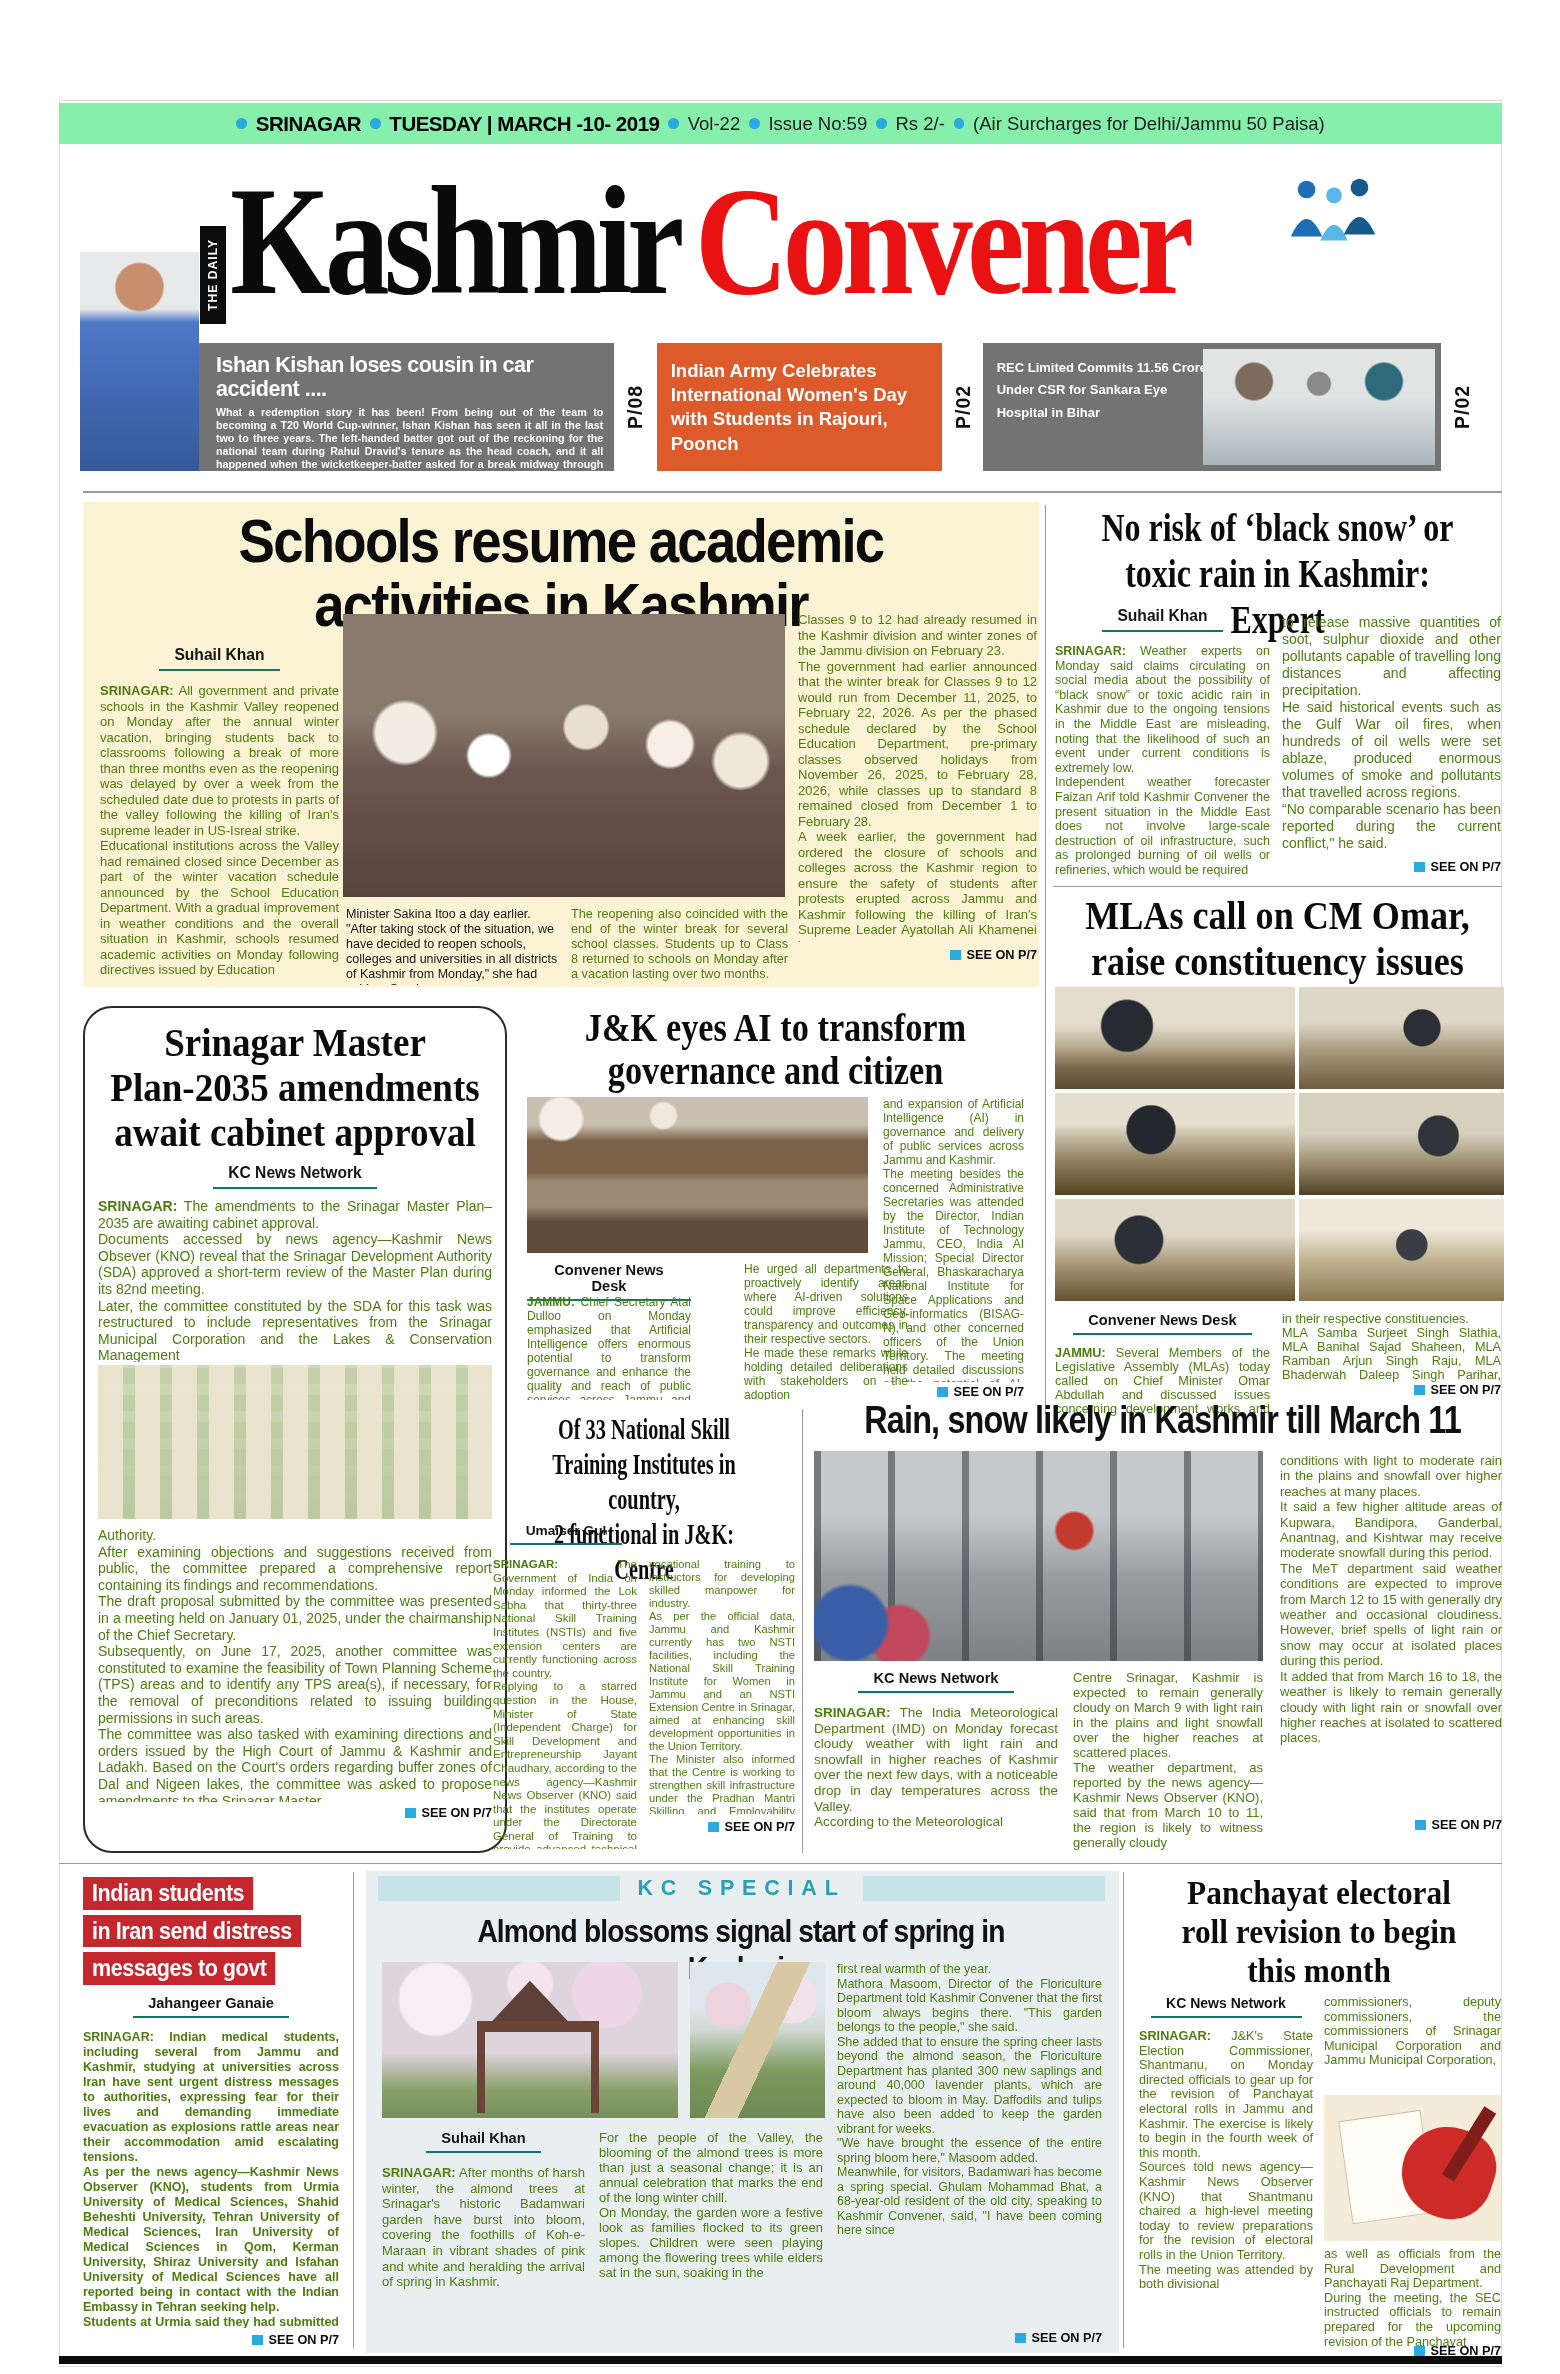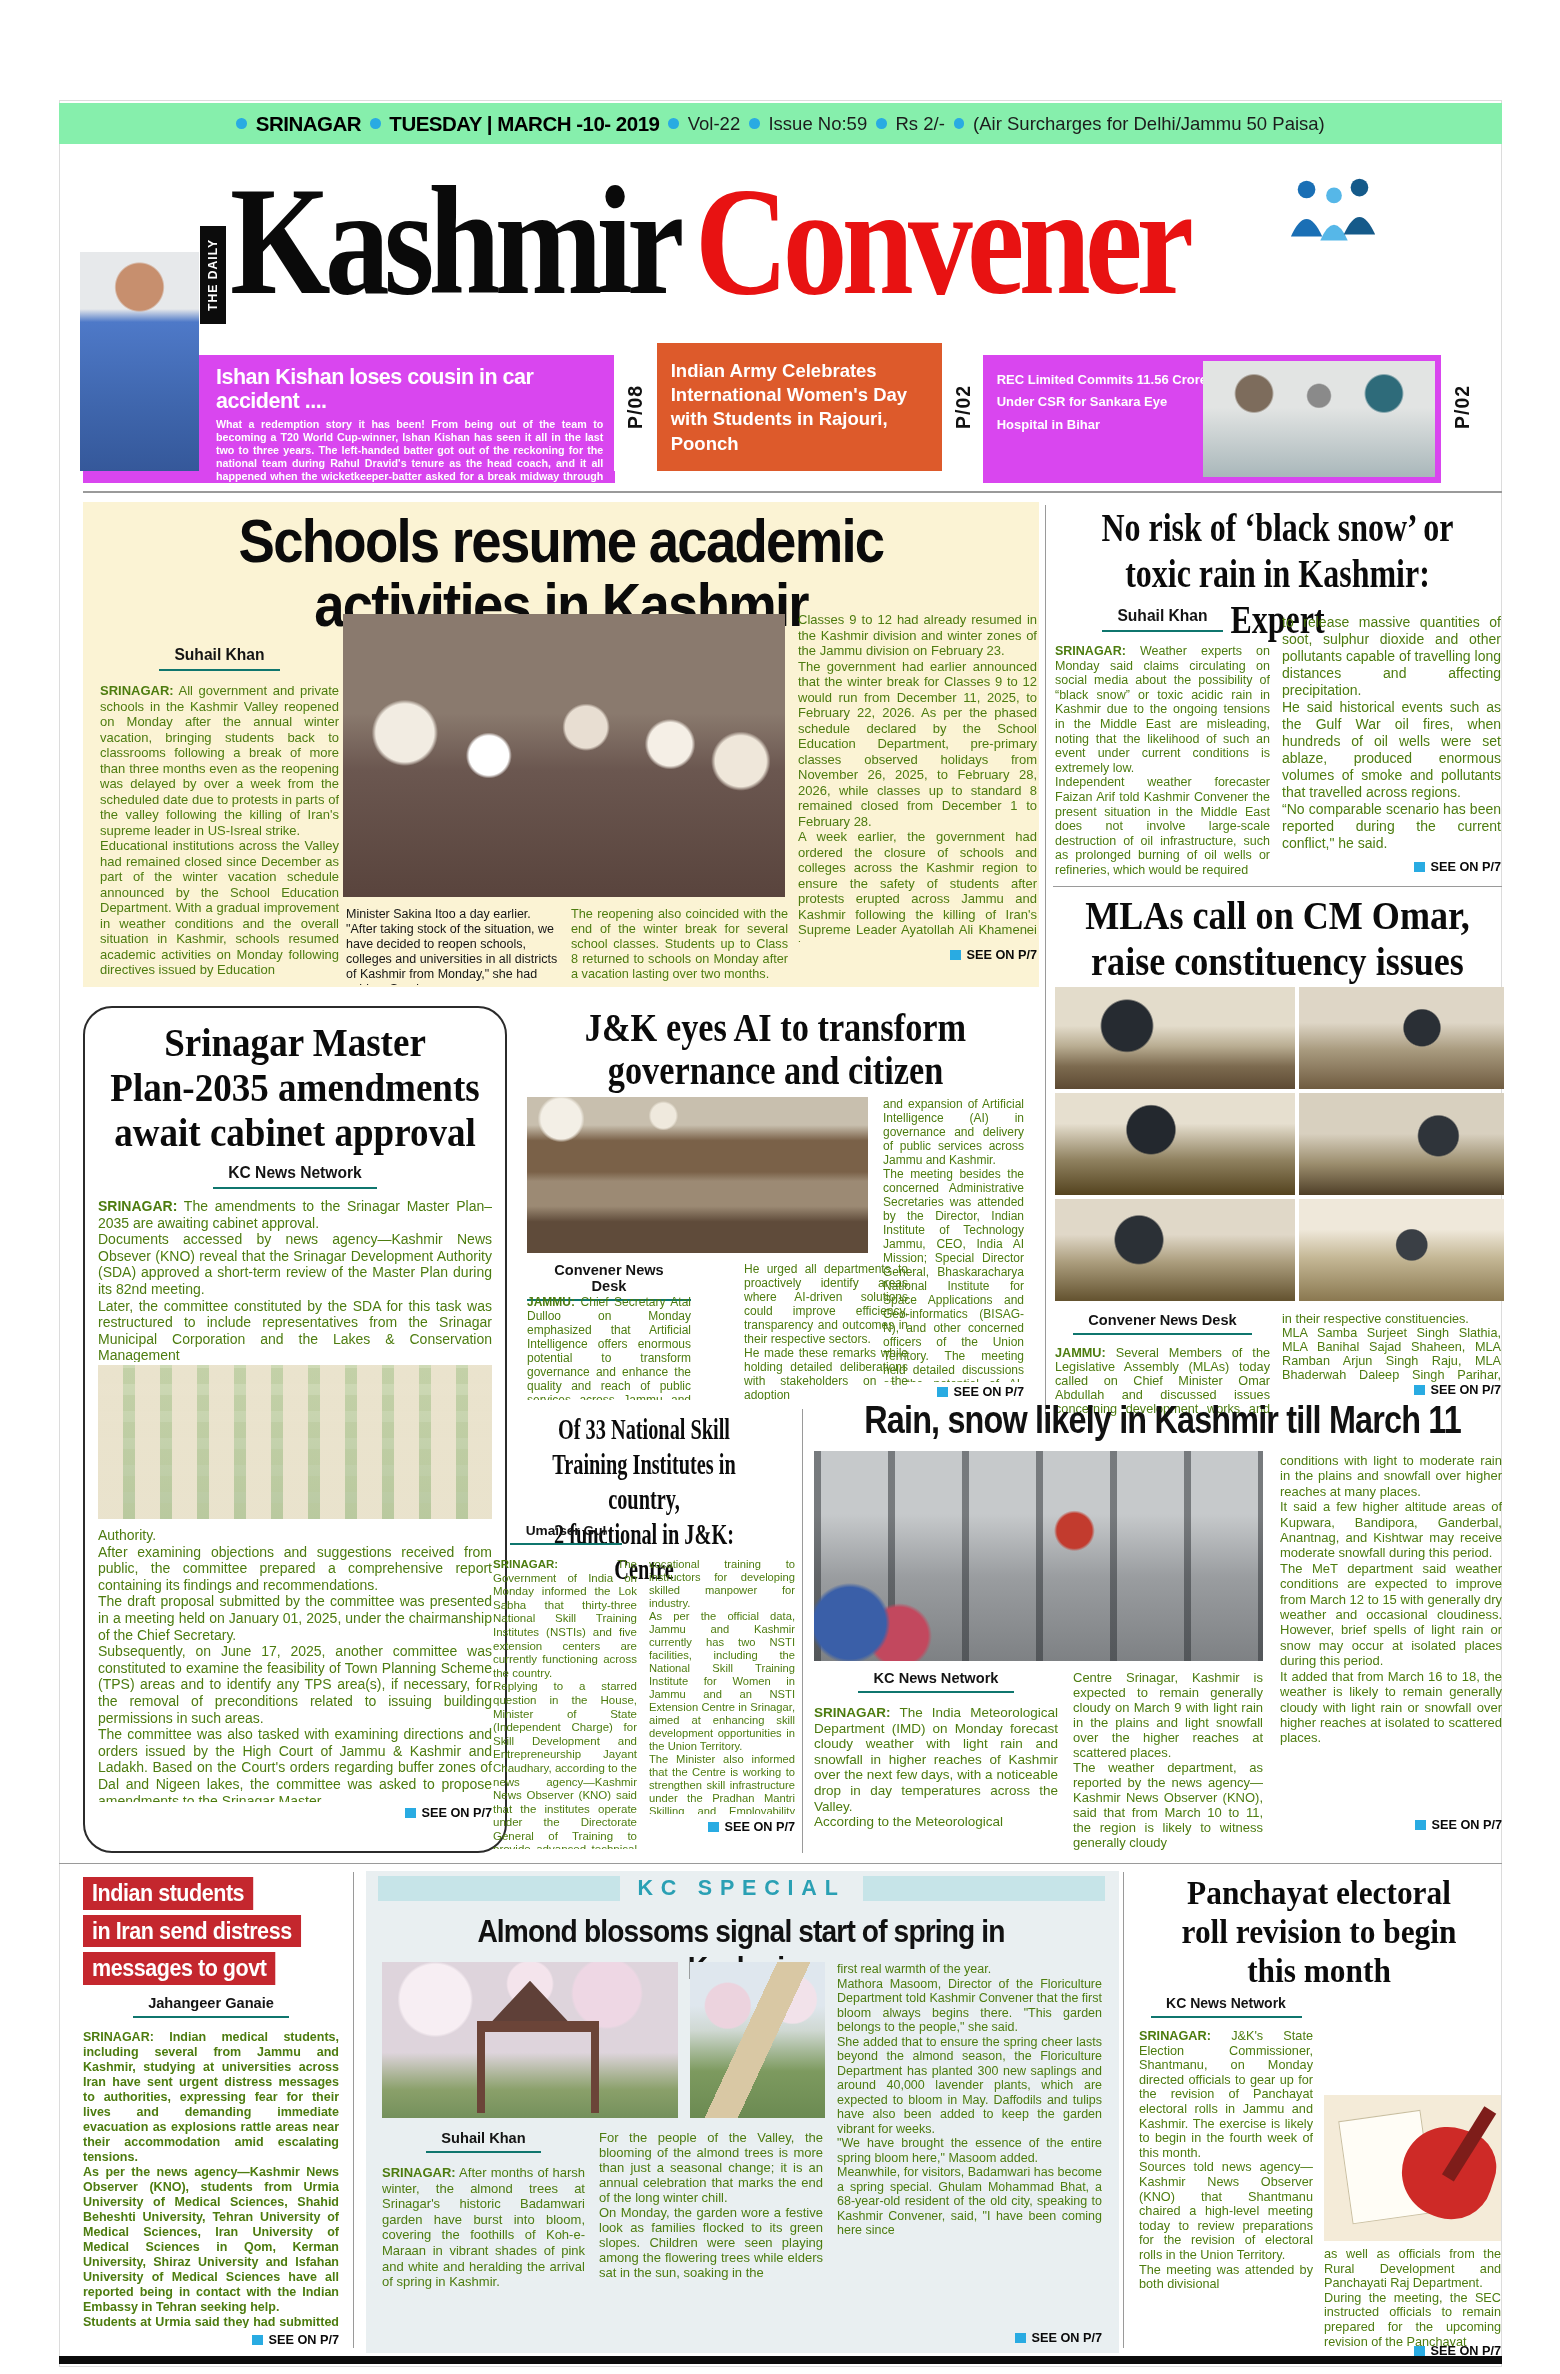--- a/index.html
+++ b/index.html
@@ -103,21 +103,21 @@
       linear-gradient(180deg,#dfe7ee 0 28%,#cfd8d2 44%,#7d9a5f 70%,#6b8a52 100%);}
   .ph-panchayat{left:1324px;top:2095px;width:177px;height:146px;background:#f4ebd8;}
   .pan-card{position:absolute;left:12%;top:14%;width:46%;height:70%;background:#fffdf6;
       border:1px solid #cabfa0;transform:rotate(-8deg);}
   .pan-hand{position:absolute;right:4%;top:22%;width:52%;height:62%;border-radius:50% 40% 45% 50%;
       background:#ce2a27;transform:rotate(18deg);}
   .pan-pencil{position:absolute;right:14%;top:6%;width:8%;height:55%;background:#7e1d1a;transform:rotate(32deg);}
 
   
   .strip{top:343px;height:128px;}
-  .teal{background:#d946ef;color:#fff;margin-top:12px;}
+  .teal{background:#737373;color:#fff;}
   .orange{background:#dd5a2b;color:#fff;}
   .ishan-box{left:83px;width:532px;padding:9.8px 11.7px 7.8px 133px;box-sizing:border-box;}
   .ishan-title{font-size:21.5px;line-height:24.4px;font-weight:800;letter-spacing:-0.5px;}
   .ishan-body{margin-top:3.9px;font-size:10.7px;line-height:13px;text-align:justify;font-weight:600;}
   .pgtag{width:43px;display:flex;align-items:center;justify-content:center;background:#fff;
       font-weight:900;font-size:19.5px;letter-spacing:1px;
       writing-mode:vertical-rl;transform:rotate(180deg);}
   .army-box{left:657px;width:285px;padding:15.6px 13.7px;box-sizing:border-box;
       font-size:18.5px;line-height:24.4px;font-weight:600;}
   .rec-box{left:983px;width:458px;box-sizing:border-box;}
@@ -382,20 +382,21 @@
 
   <div class="abs serif-hl" style="left:1136px;top:1874px;width:366px;font-size:33px;line-height:39px;transform:scaleX(.95);">
     <div>Panchayat electoral</div>
     <div>roll revision to begin</div>
     <div>this month</div>
   </div>
   <div class="abs byline" style="left:1139px;top:1995px;width:174px;font-size:14px;"><span>KC News Network</span></div>
   <div class="abs body-text" style="left:1139px;top:2029px;width:174px;height:332px;font-size:12.7px;line-height:14.6px;"><b class="dl">SRINAGAR:</b> <span>J&amp;K's State Election Commissioner, Shantmanu, on Monday directed officials to gear up for the revision of Panchayat electoral rolls in Jammu and Kashmir. The exercise is likely to begin in the fourth week of this month.
 Sources told news agency—Kashmir News Observer (KNO) that Shantmanu chaired a high-level meeting today to review preparations for the revision of electoral rolls in the Union Territory.
 The meeting was attended by both divisional</span></div>
+  <div class="abs body-text" style="left:1324px;top:1995px;width:177px;height:96px;font-size:12.7px;line-height:14.6px;">commissioners, deputy commissioners, the commissioners of Srinagar Municipal Corporation and Jammu Municipal Corporation,</div>
   <div class="photo ph-panchayat">
     <div class="pan-card"></div>
       <div class="pan-hand"></div>
       <div class="pan-pencil"></div>
   </div>
   <div class="abs body-text" style="left:1324px;top:2247px;width:177px;height:99px;font-size:12.7px;line-height:14.6px;">as well as officials from the Rural Development and Panchayati Raj Department.
 During the meeting, the SEC instructed officials to remain prepared for the upcoming revision of the Panchayat</div>
   <div class="abs see" style="left:1324px;top:2344px;width:177px;">
       <span class="see-sq"></span>
       <span>SEE ON P/7</span>

